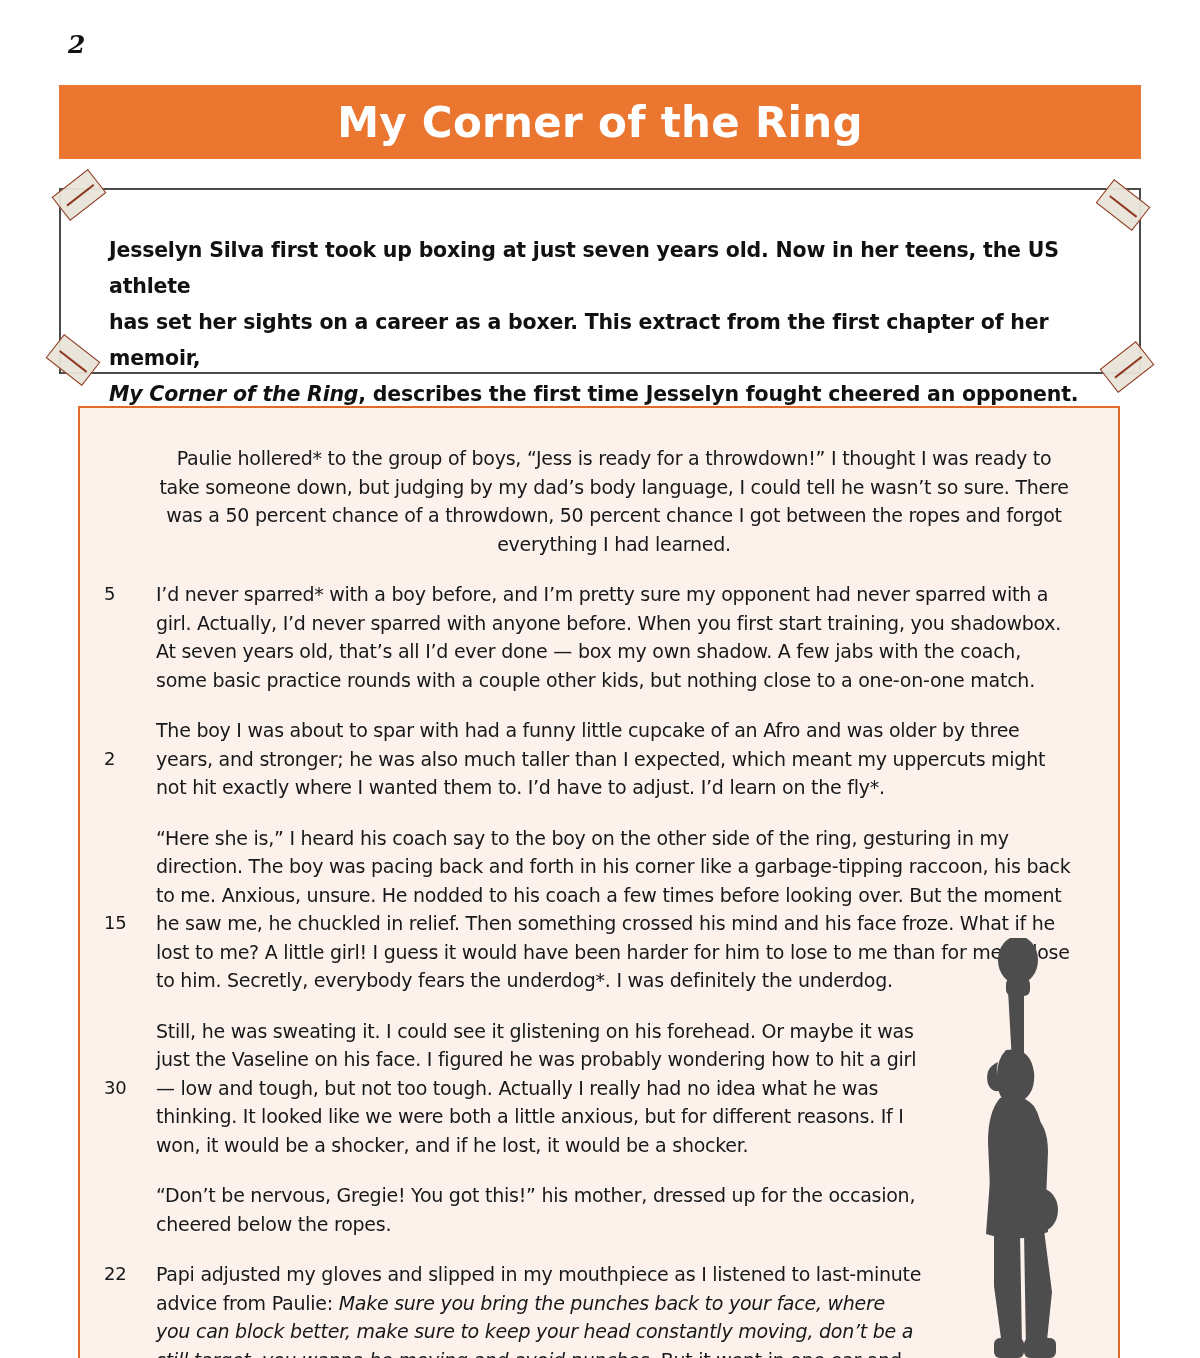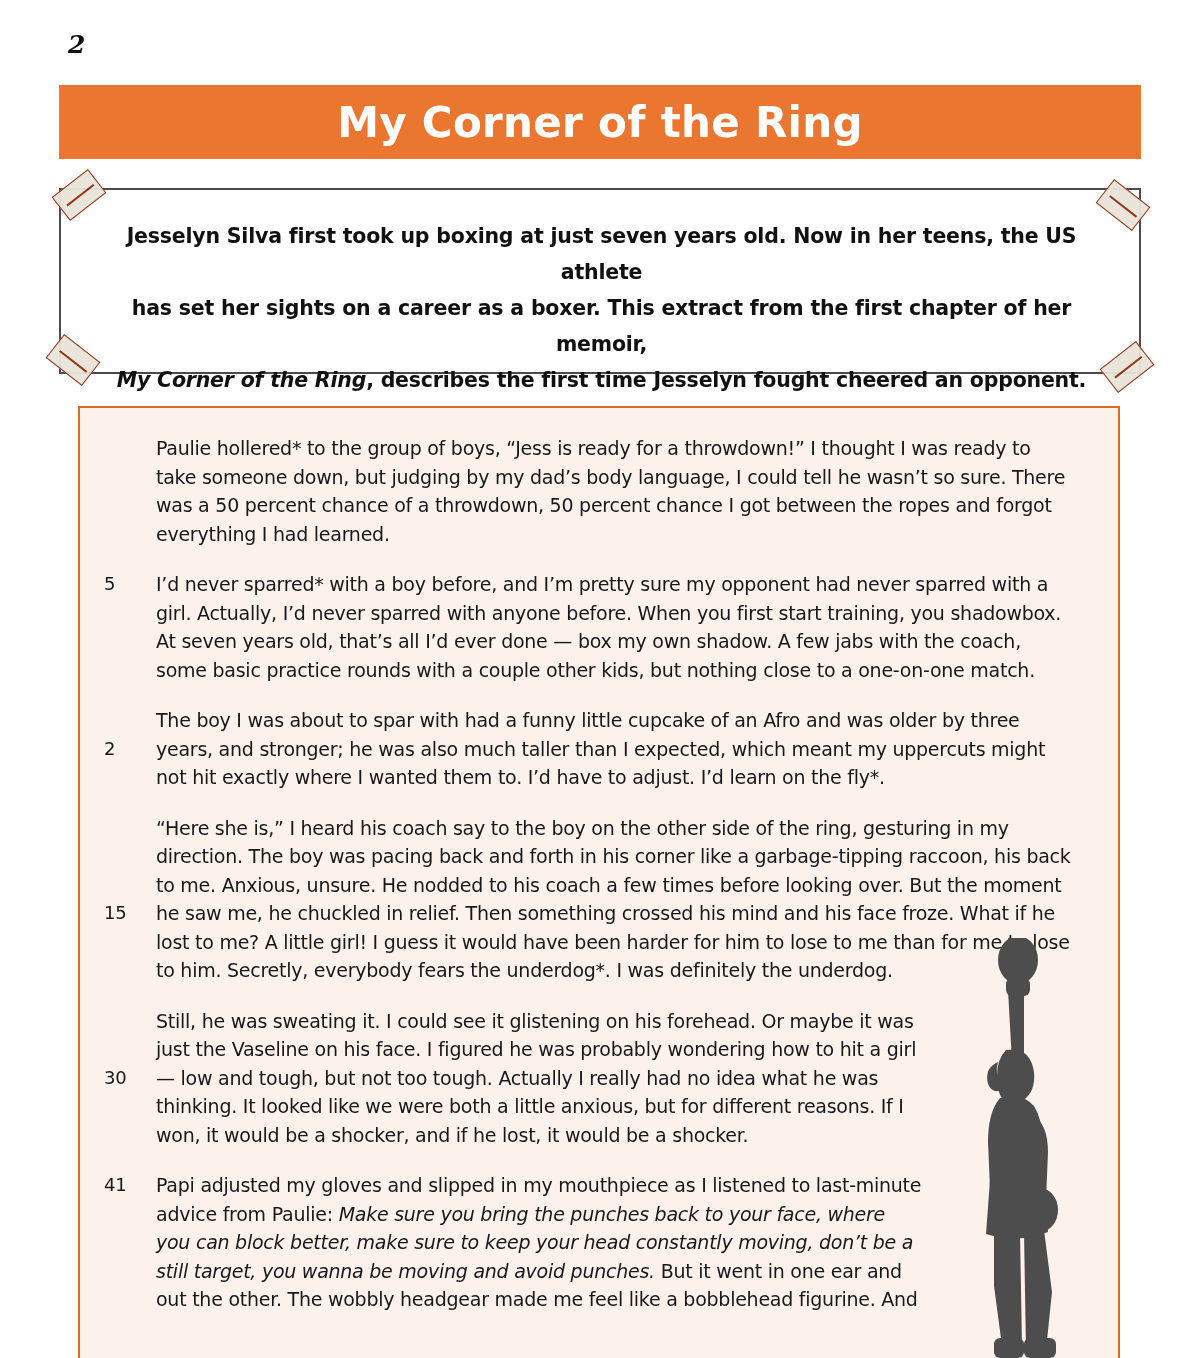--- a/index.html
+++ b/index.html
@@ -57,29 +57,28 @@
     left: 59px;
     top: 188px;
     width: 1082px;
     height: 186px;
     background: #ffffff;
     border: 2px solid #4a4a4a;
   }
   .intro-text {
     position: absolute;
     left: 48px;
-    top: 28px;
+    top: 42px;
     width: 985px;
     font-family: "DejaVu Sans", sans-serif;
     font-weight: bold;
     font-size: 20.5px;
     line-height: 36px;
     color: #111111;
     letter-spacing: -0.2px;
-    text-align: center;
   }
   .intro-text i { font-style: italic; }
 
   
   .tape {
     position: absolute;
     width: 46px;
     height: 30px;
     background: #e9e4da;
     border: 1.5px solid #8a2f13;
@@ -114,21 +113,21 @@
   .para {
     position: relative;
     margin: 0 0 22px 0;
     padding: 0 46px 0 76px;
     font-family: "DejaVu Sans", sans-serif;
     font-size: 19px;
     line-height: 28.5px;
     color: #16181a;
     letter-spacing: -0.25px;
   }
-  .para:first-child { padding-top: 26px; }
+  .para:first-child { padding-top: 36px; text-align: center; }
   .para .lineno {
     position: absolute;
     left: 24px;
     font-family: "DejaVu Sans", sans-serif;
     font-size: 18px;
     color: #16181a;
   }
   .para i { font-style: italic; }
 
   
@@ -193,23 +192,27 @@
     <p class="para">
       <span class="lineno" style="top:85.5px;">15</span>
       <span>“Here she is,” I heard his coach say to the boy on the other side of the ring, gesturing in my direction.  The boy was pacing back and forth in his corner like a garbage-tipping raccoon, his back to me.  Anxious, unsure.  He nodded to his coach a few times before looking over.  But the moment he saw me, he chuckled in relief.  Then something crossed his mind and his face froze.  What if he lost to me?  A little girl!  I guess it would have been harder for him to lose to me than for me to lose to him.  Secretly, everybody fears the underdog*.  I was definitely the underdog.</span>
     </p>
 
     <p class="para narrow">
       <span class="lineno ln-r3">30</span>
       <span>Still, he was sweating it.  I could see it glistening on his forehead.  Or maybe it was just the Vaseline on his face.  I figured he was probably wondering how to hit a girl — low and tough, but not too tough.  Actually I really had no idea what he was thinking.  It looked like we were both a little anxious, but for different reasons.  If I won, it would be a shocker, and if he lost, it would be a shocker.</span>
     </p>
 
-
     <p class="para narrow">
-      <span class="lineno ln-r1">41</span>
+      <span class="lineno ln-r1"></span>
+      <span>“Don’t be nervous, Gregie!  You got this!”  his mother, dressed up for the occasion, cheered below the ropes.</span>
+    </p>
+
+    <p class="para narrow">
+      <span class="lineno ln-r1">22</span>
       <span>Papi adjusted my gloves and slipped in my mouthpiece as I listened to last-minute advice from Paulie: </span><i>Make sure you bring the punches back to your face, where you can block better, make sure to keep your head constantly moving, don’t be a still target, you wanna be moving and avoid punches.</i><span>  But it went in one ear and out the other.  The wobbly headgear made me feel like a bobblehead figurine.  And</span>
     </p>
 
     <svg class="boxer" viewBox="0 0 180 420" aria-hidden="true">
       <g fill="#4d4d4d">
 
         <ellipse cx="98" cy="22" rx="20" ry="24"></ellipse>
         <rect x="86" y="40" width="24" height="18" rx="6"></rect>
 
         <path d="M88 52 L104 52 L104 118 L92 124 Z"></path>

